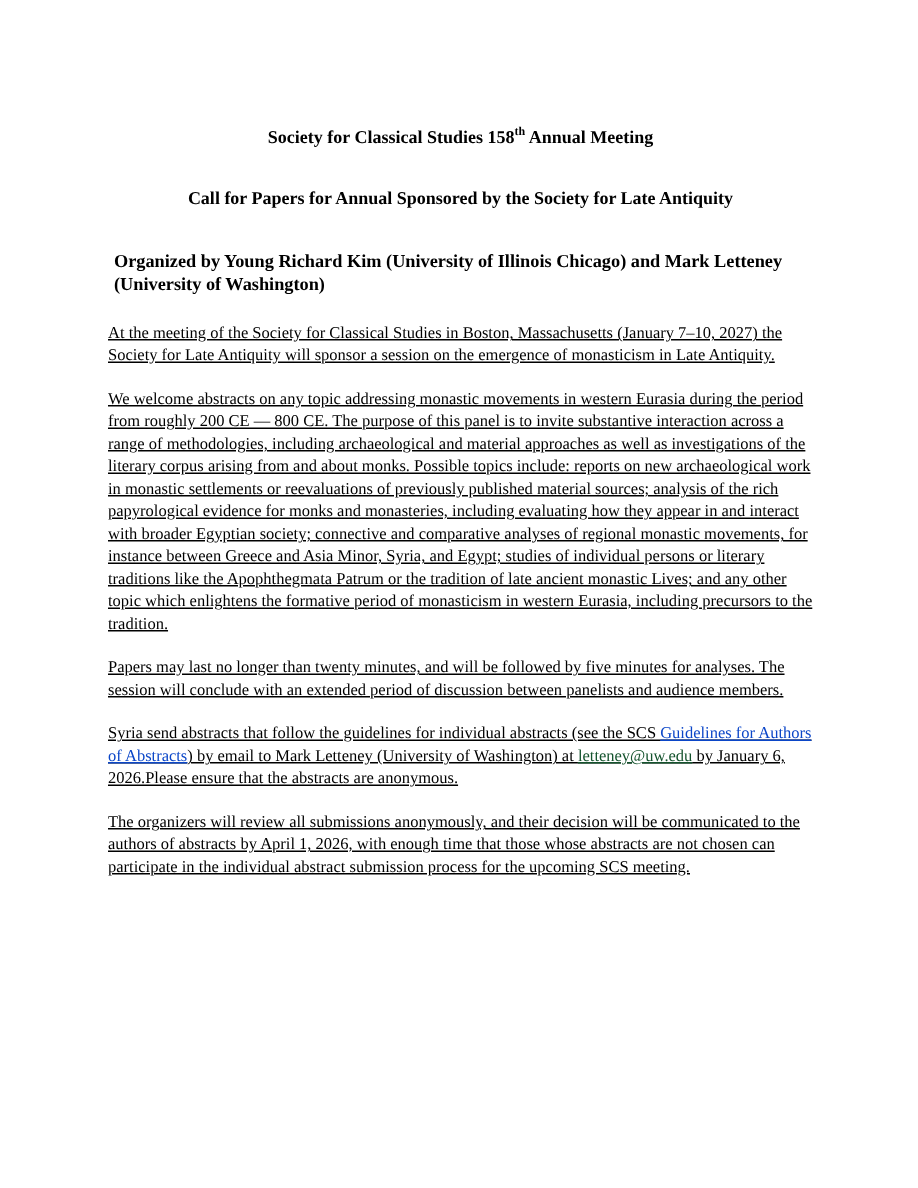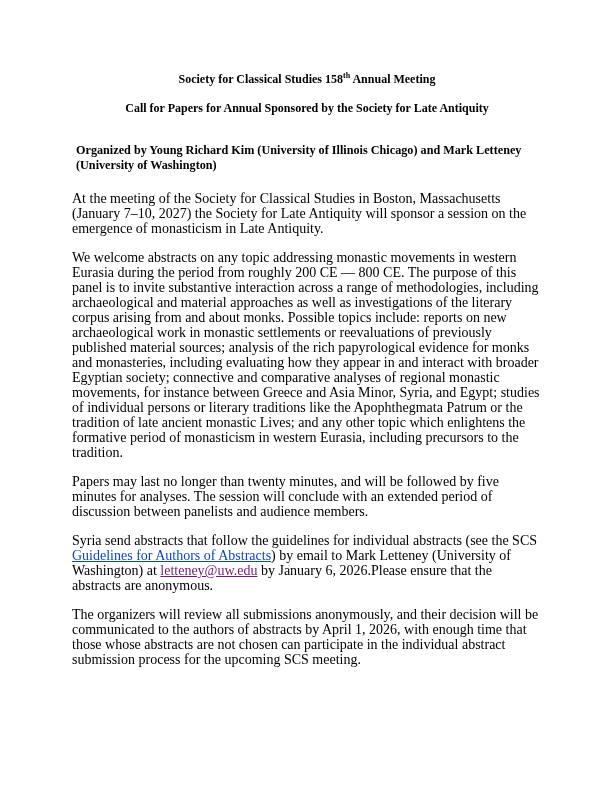--- a/index.html
+++ b/index.html
@@ -1,28 +1,28 @@
 <!DOCTYPE html>
 <html><head>
 <meta charset="utf-8">
 <style>
   html, body { margin:0; padding:0; background:#ffffff; }
   body { width:612px; height:792px; position:relative; overflow:hidden;
          font-family:"Liberation Serif", "DejaVu Serif", serif; color:#000; }
   .page { position:absolute; left:72px; top:72px; width:470px; }
   .center { text-align:center; font-weight:bold; font-size:12px; line-height:14px; }
-  .hdr { margin:0; }
+  .hdr { margin:12px; }
   sup { font-size:8px; line-height:0; vertical-align:super; }
   .gap1 { height:15px; }
   .gap2 { height:12px; }
   .bold-para { font-weight:bold; font-size:12.2px; line-height:15px; margin:4px; }
-  p.body { margin:0; font-size:14px; line-height:15px; text-align:left; }
+  p.body { margin:0; font-size:11px; line-height:15px; text-align:left;text-decoration:underline; }
   .pgap { height:14px; }
   a.link-blue { color:#0b46c8; text-decoration:underline; }
-  a.link-teal { color:#701a75; text-decoration:underline; }
+  a.link-teal { color:#14532d; text-decoration:underline; }
 </style>
 </head>
 <body>
 
 <div class="page">
   <div class="center hdr">
     <div><span>Society for Classical Studies 158</span><sup>th</sup><span> Annual Meeting</span></div>
   </div>
   <div class="gap1"></div>
   <div class="center">Call for Papers for Annual Sponsored by the Society for Late Antiquity</div>

